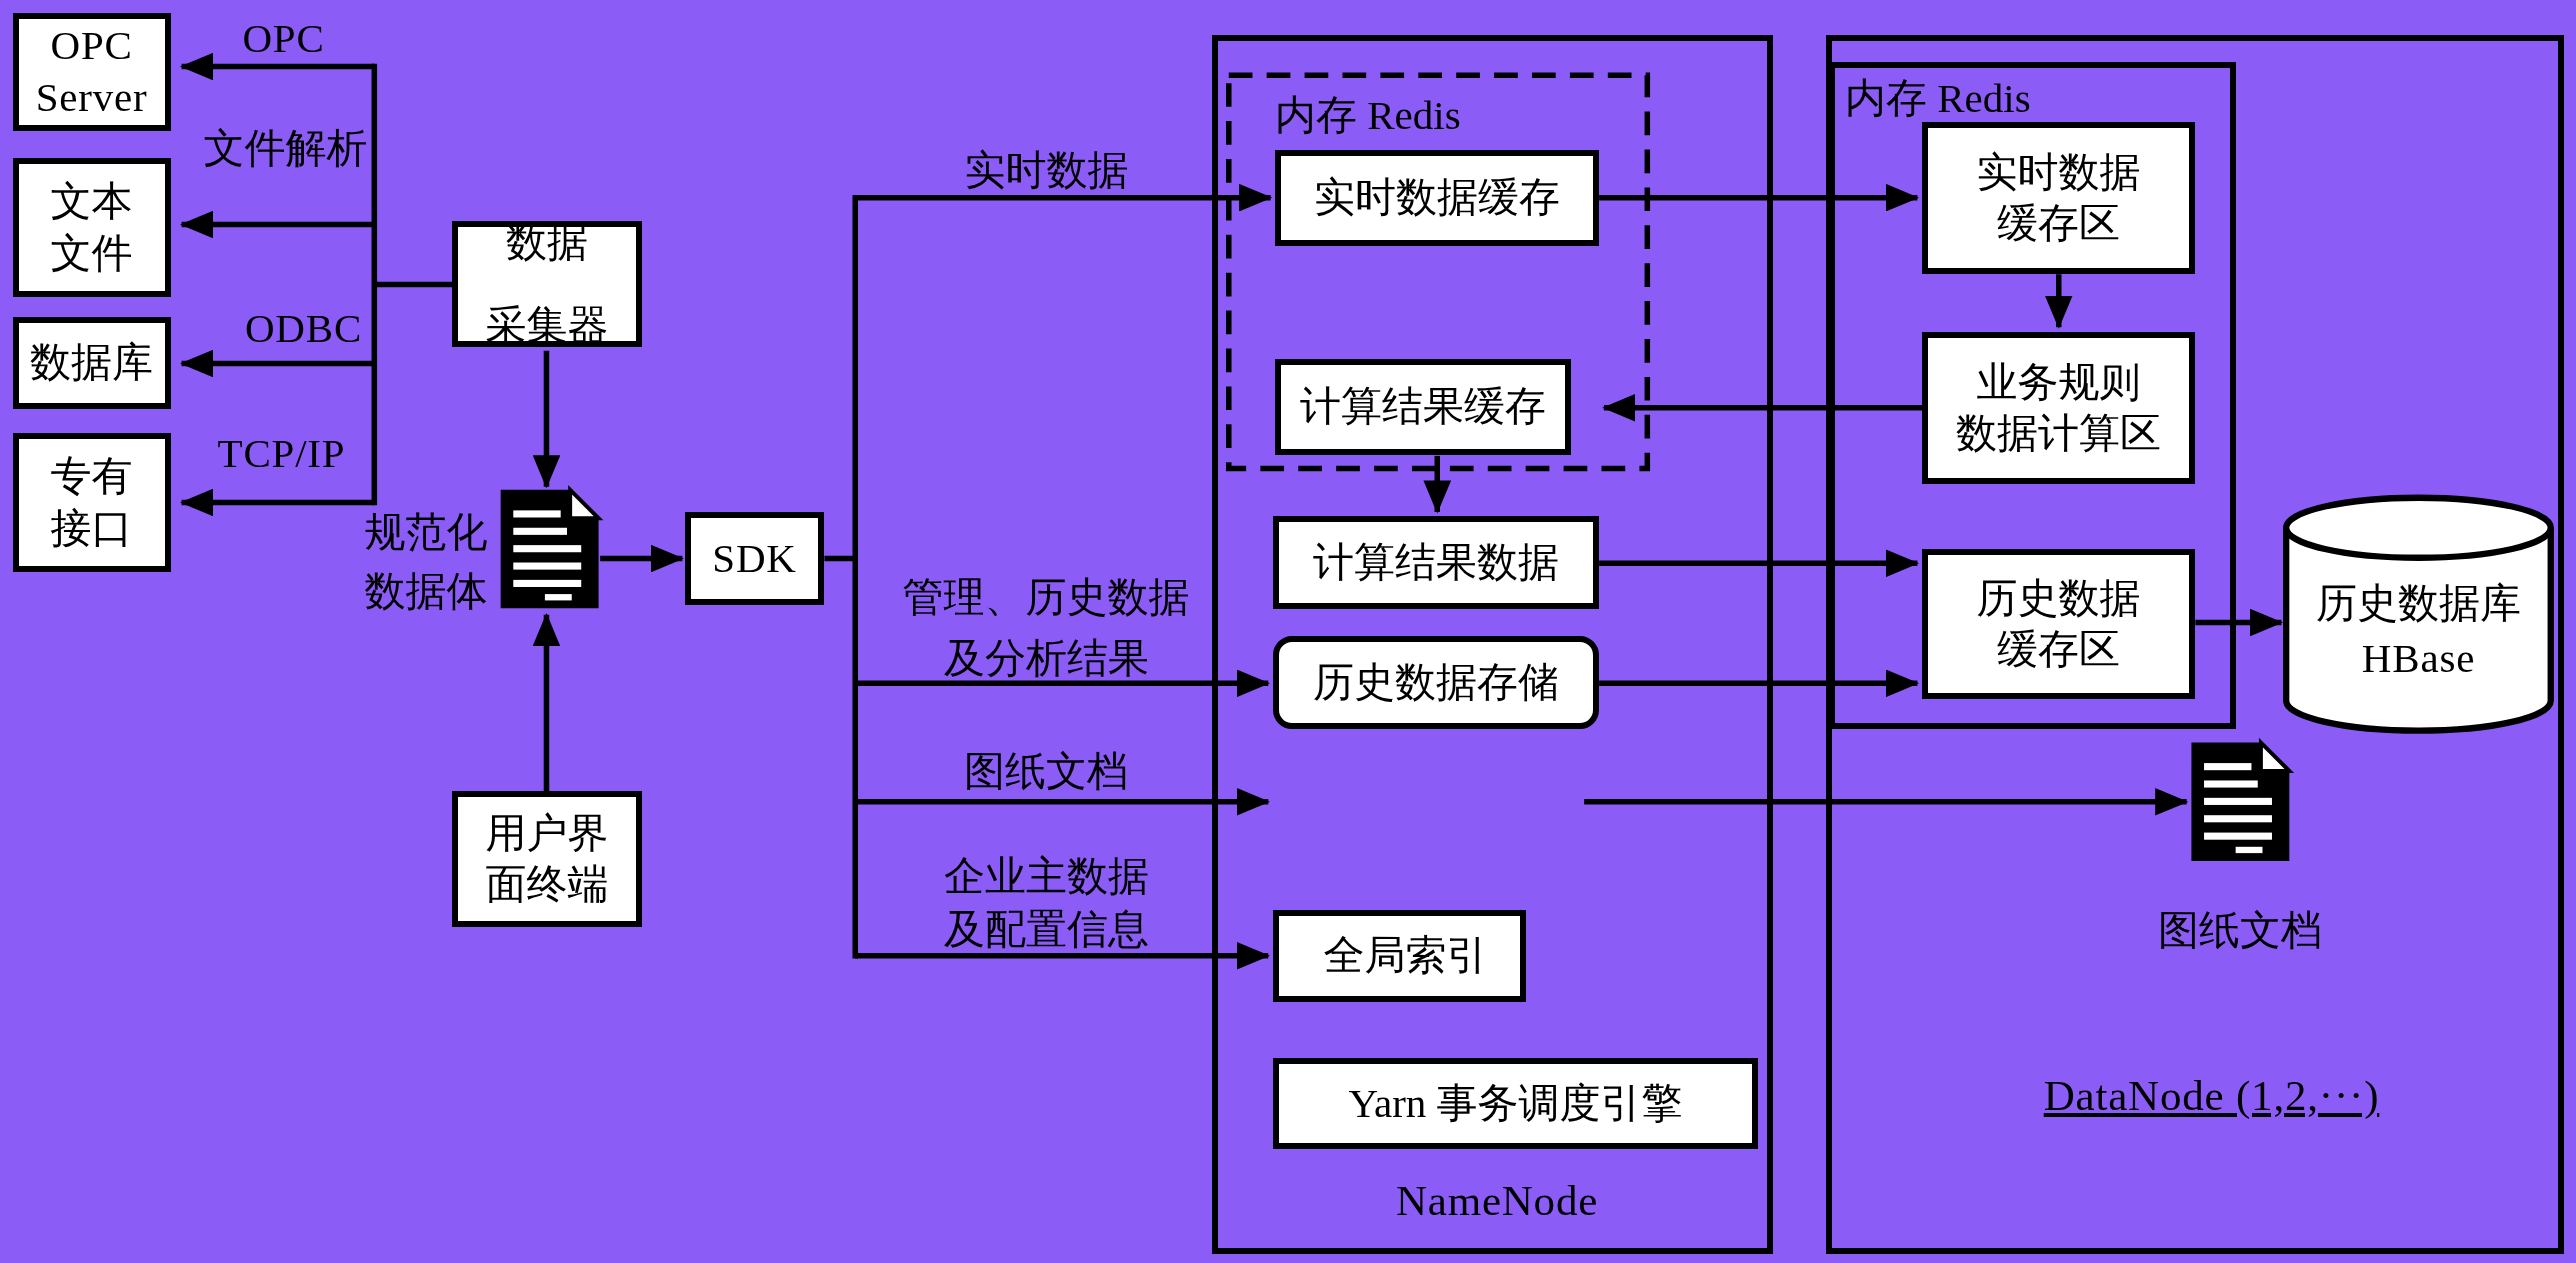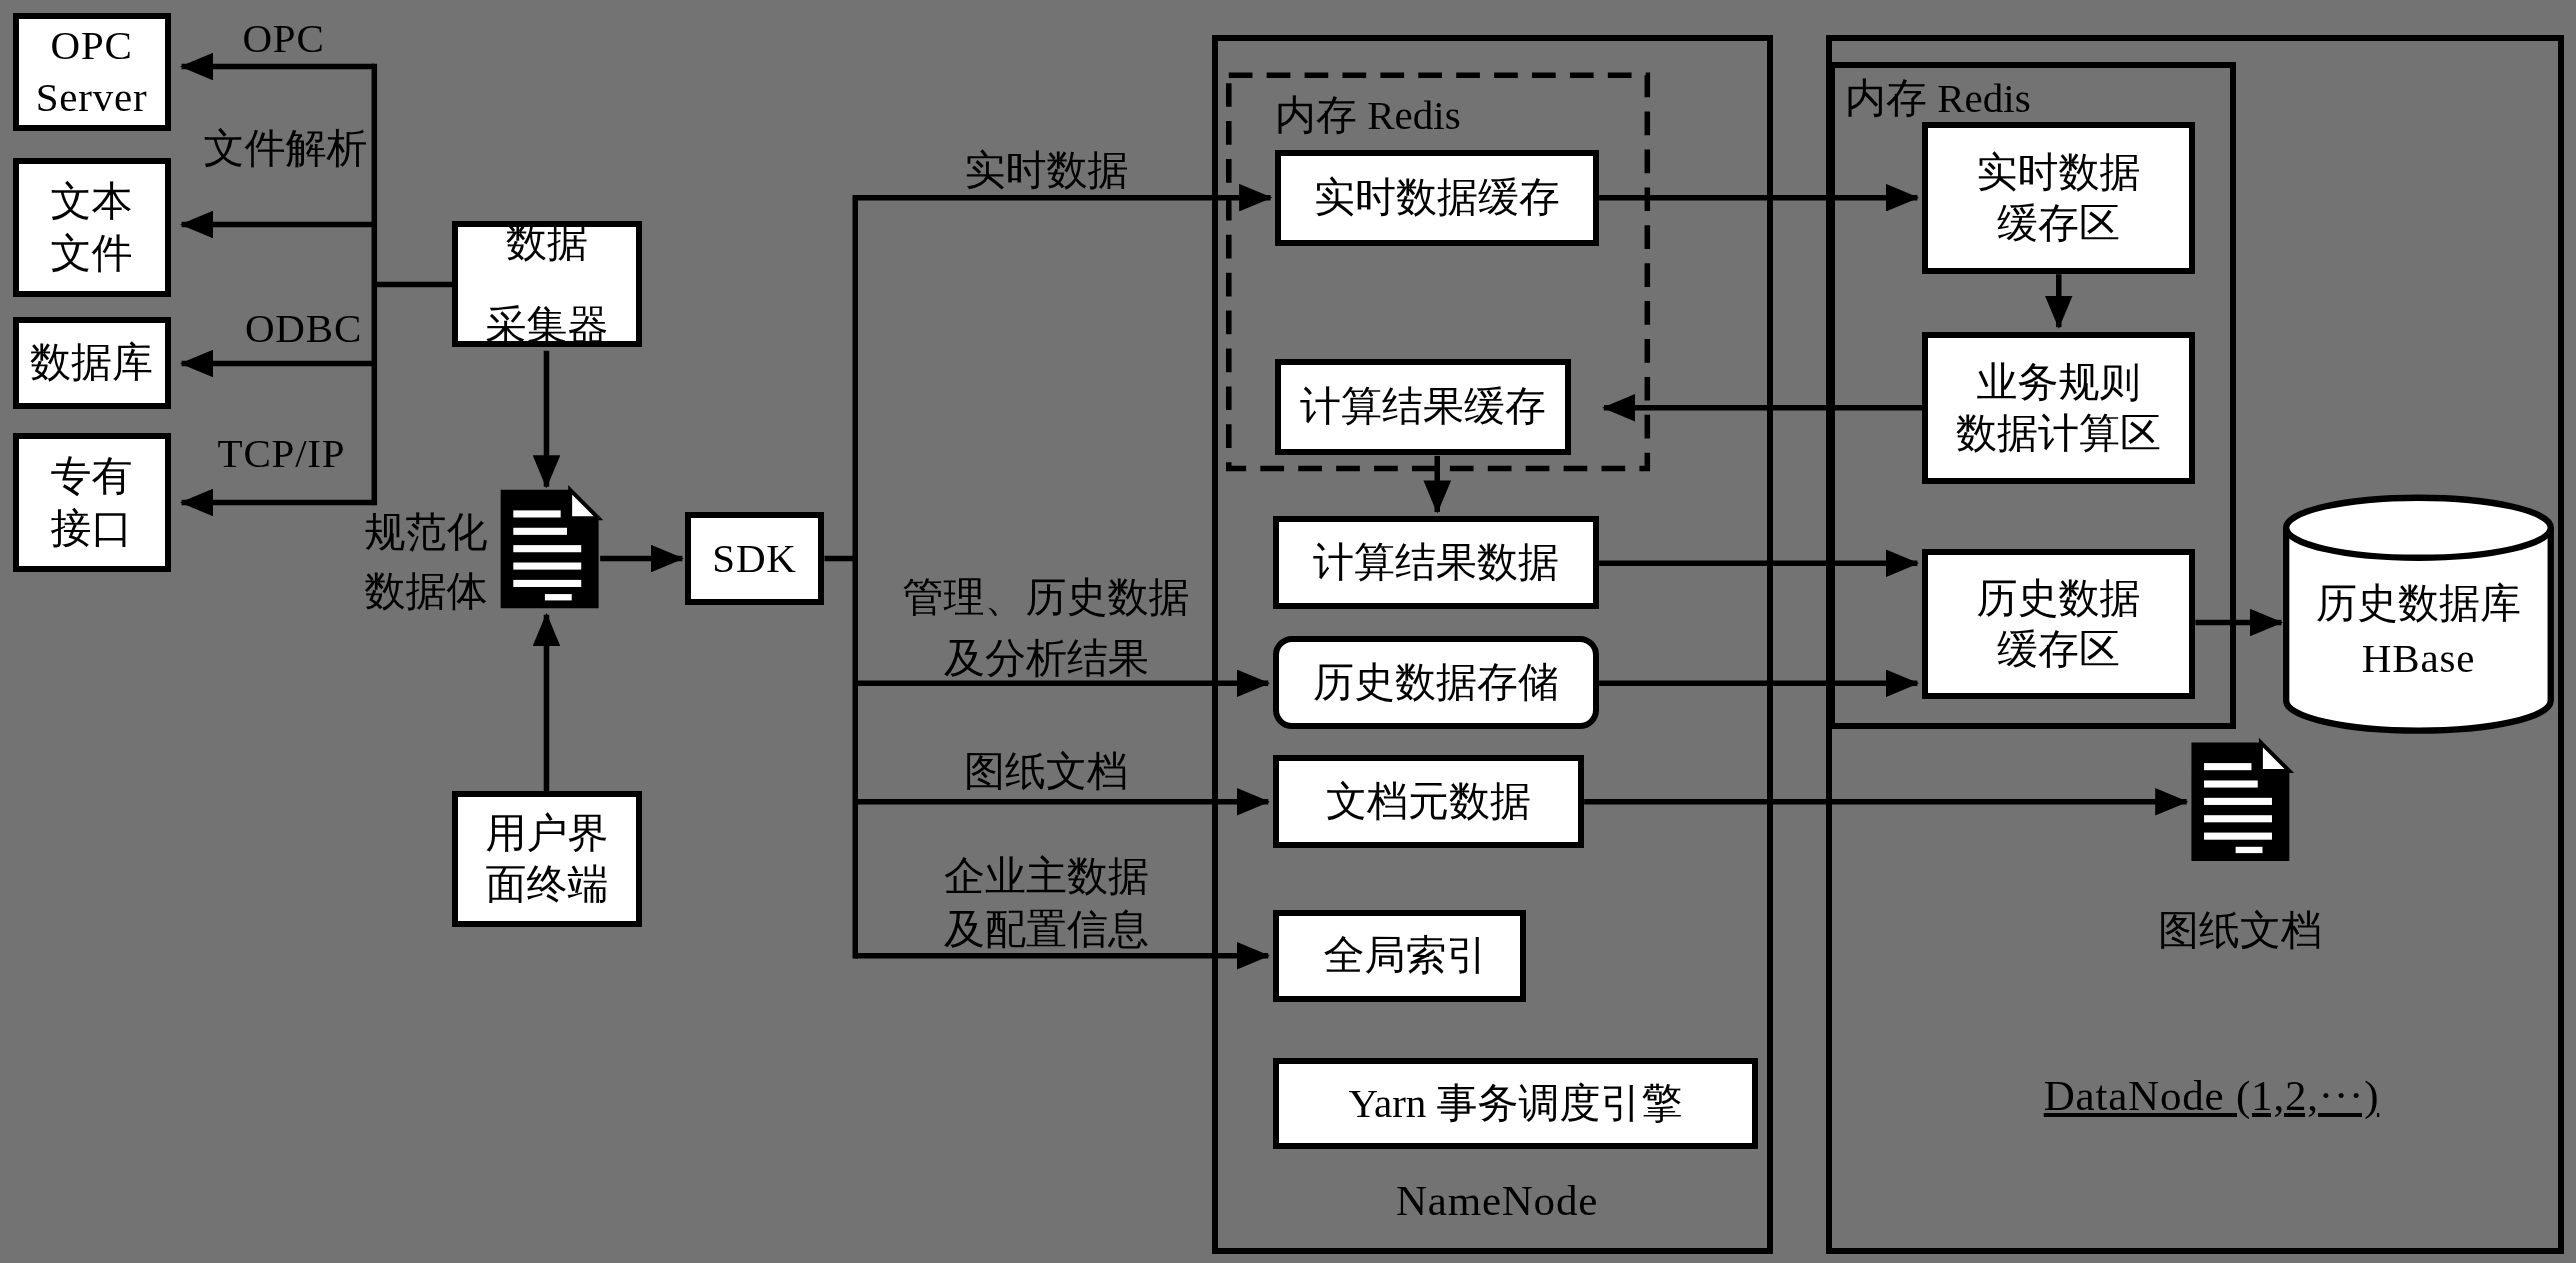--- a/index.html
+++ b/index.html
@@ -1,18 +1,18 @@
 <!DOCTYPE html>
 <html style="font-size:12.6px"><head>
 <meta charset="utf-8">
 <title>Architecture Diagram</title>
 <style>
   html,body{margin:0;padding:0;background:#ffffff;}
   body{font-family:"Liberation Serif","DejaVu Serif",serif;color:#000;}
-  #stage{position:relative;width:2576px;height:1264px;background:#737373;overflow:hidden;}
+  #stage{position:relative;width:2576px;height:1264px;background:#8b5cf6;overflow:hidden;}
 
   .box{
     position:absolute;box-sizing:border-box;border:6.3px solid #000;background:#fff;
     display:flex;flex-direction:column;align-items:center;justify-content:center;
     text-align:center;font-size:41px;line-height:1.25;z-index:1;
   }
   .container-box{background:transparent;z-index:0;}
   .lbl{
     position:absolute;font-size:41px;line-height:1.1;white-space:nowrap;
     text-align:center;z-index:10;
@@ -80,23 +80,20 @@
     <span>实时数据缓存</span>
   </div>
   <div class="box" style="left:1275px;top:359px;width:296px;height:96px;">
     <span>计算结果缓存</span>
   </div>
   <div class="box" style="left:1273px;top:516px;width:326px;height:93px;">
     <span>计算结果数据</span>
   </div>
   <div class="box" style="left:1273px;top:636px;width:326px;height:93px;border-radius:19px;">
     <span>历史数据存储</span>
-  </div>
-  <div class="box" style="left:1273px;top:755px;width:311px;height:93px;">
-    <span>文档元数据</span>
   </div>
   <div class="box" style="left:1273px;top:910px;width:253px;height:92px;padding-left:12px;">
     <span>全局索引</span>
   </div>
   <div class="box" style="left:1273px;top:1058px;width:485px;height:91px;">
     <span>Yarn 事务调度引擎</span>
   </div>
   <div class="lbl latin" style="left:1339px;top:1177px;width:316px;font-size:43px;">NameNode</div>
 
   <div class="box container-box" style="left:1826px;top:35px;width:738px;height:1219px;"></div>

